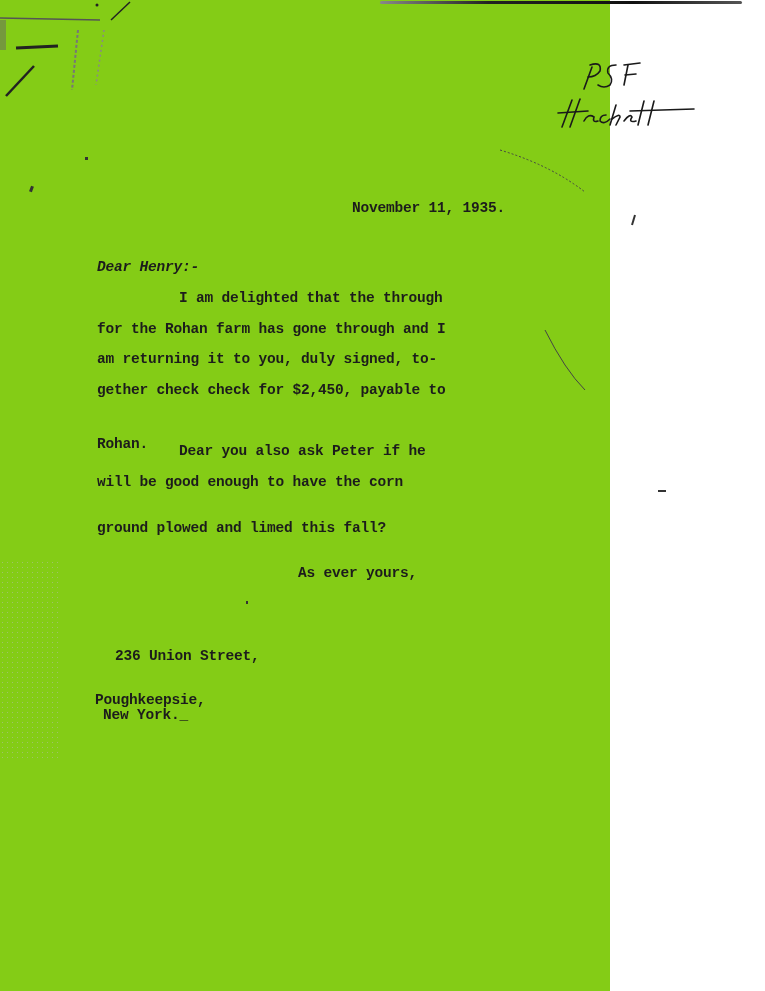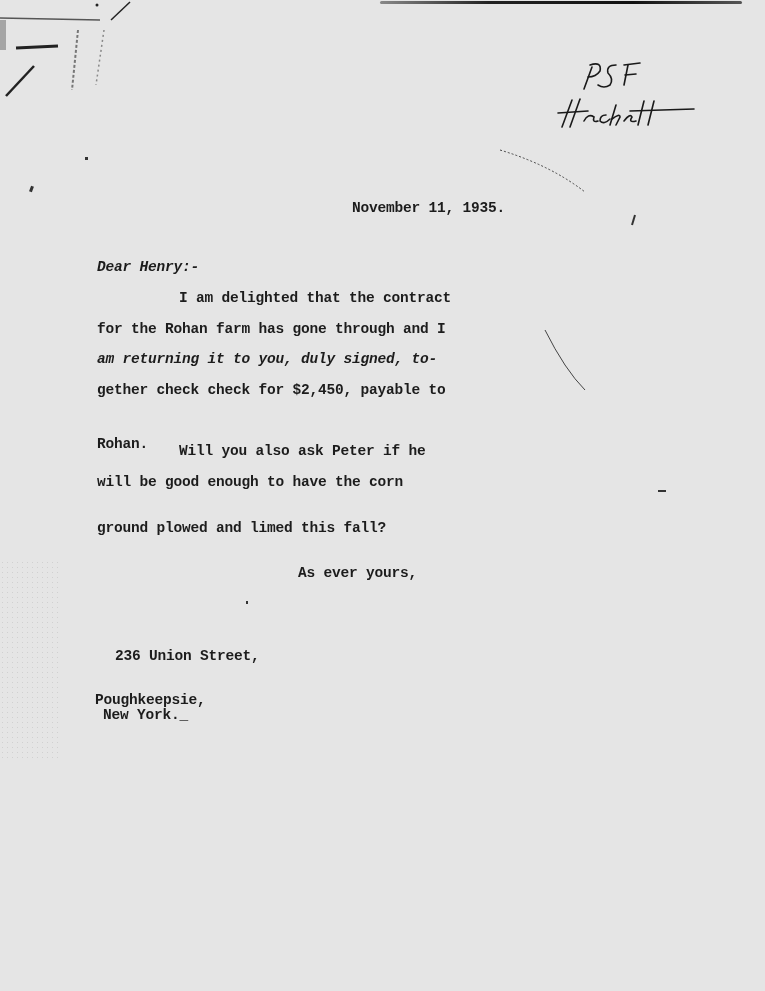--- a/index.html
+++ b/index.html
@@ -11,22 +11,22 @@
       width: 765px;
       height: 991px;
       position: relative;
       overflow: hidden;
       font-family: "Liberation Mono", "DejaVu Sans Mono", monospace;
       color: #1a1a1a;
     }
     .page {
       position: absolute;
       left: 0; top: 0;
-      width: 765px; height: 991px;
-      background: #e5e5e5;
+      width: 610px; height: 991px;
+      background: #84cc16;
     }
     .typed {
       position: absolute;
       font-family: "Liberation Mono", "DejaVu Sans Mono", monospace;
       font-weight: bold;
       font-size: 14.5px;
       letter-spacing: -0.2px;
       white-space: nowrap;
       color: #1c1c1c;
     }
@@ -99,27 +99,27 @@
       <path d="M80 56 L144 54"></path>
     </g>
     <text x="-100" y="-100">PSF</text>
     <text x="-100" y="-100">Hackett</text>
   </svg>
 
   <div class="typed" style="left:352px; top:200px;">November 11, 1935.</div>
 
   <div class="typed" style="left:97px; top:259px;font-style:italic;">Dear Henry:-</div>
 
-  <div class="typed" style="left:179px; top:290px;">I am delighted that the contract</div>
+  <div class="typed" style="left:179px; top:290px;">I am delighted that the through</div>
   <div class="typed" style="left:97px; top:321px;">for the Rohan farm has gone through and I</div>
-  <div class="typed" style="left:97px; top:351px;font-style:italic;">am returning it to you, duly signed, to-</div>
+  <div class="typed" style="left:97px; top:351px;">am returning it to you, duly signed, to-</div>
   <div class="typed" style="left:97px; top:382px;">gether check check for $2,450, payable to</div>
   <div class="typed" style="left:97px; top:412px;margin-top:24px;">Rohan.</div>
 
-  <div class="typed" style="left:179px; top:443px;">Will you also ask Peter if he</div>
+  <div class="typed" style="left:179px; top:443px;">Dear you also ask Peter if he</div>
   <div class="typed" style="left:97px; top:474px;">will be good enough to have the corn</div>
   <div class="typed" style="left:97px; top:520px;">ground plowed and limed this fall?</div>
 
   <div class="typed" style="left:298px; top:565px;text-align:right;">As ever yours,</div>
 
   <div class="typed" style="left:95px; top:648px;margin-left:20px;">236 Union Street,</div>
   <div class="typed" style="left:95px; top:692px;">Poughkeepsie,</div>
   <div class="typed" style="left:103px; top:707px;">New York._</div>
 
   <svg style="position:absolute; left:490px; top:140px; width:150px; height:260px;" viewBox="0 0 150 260">

